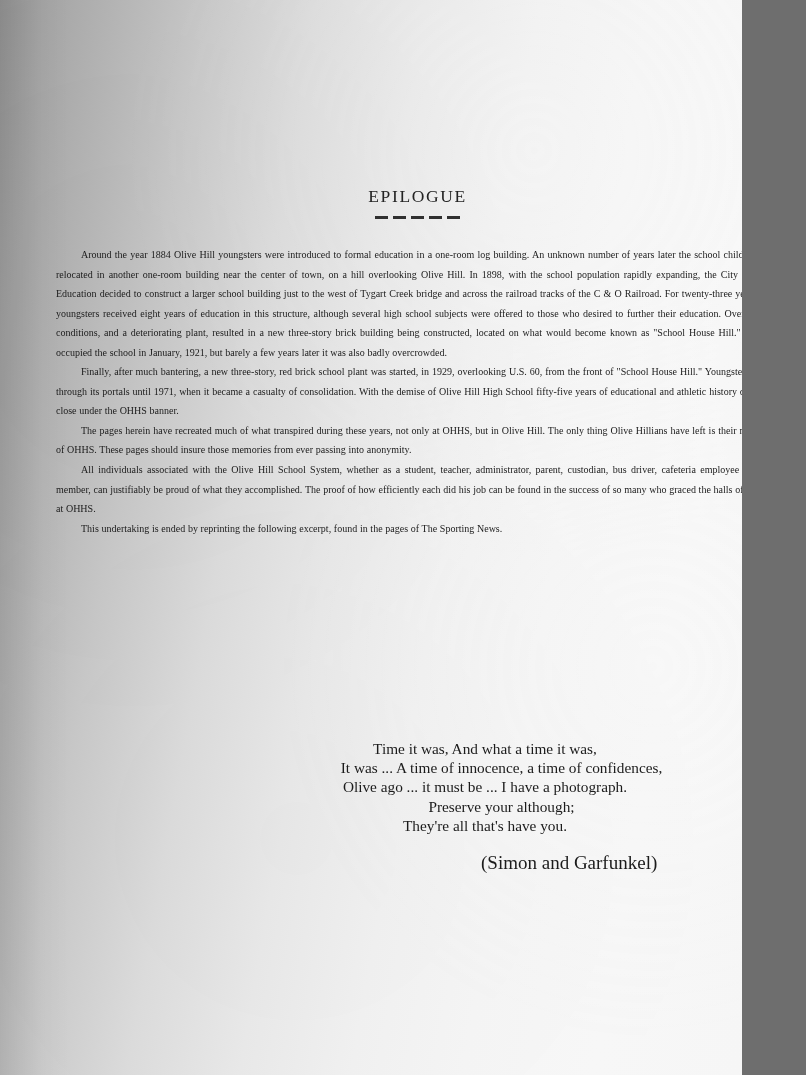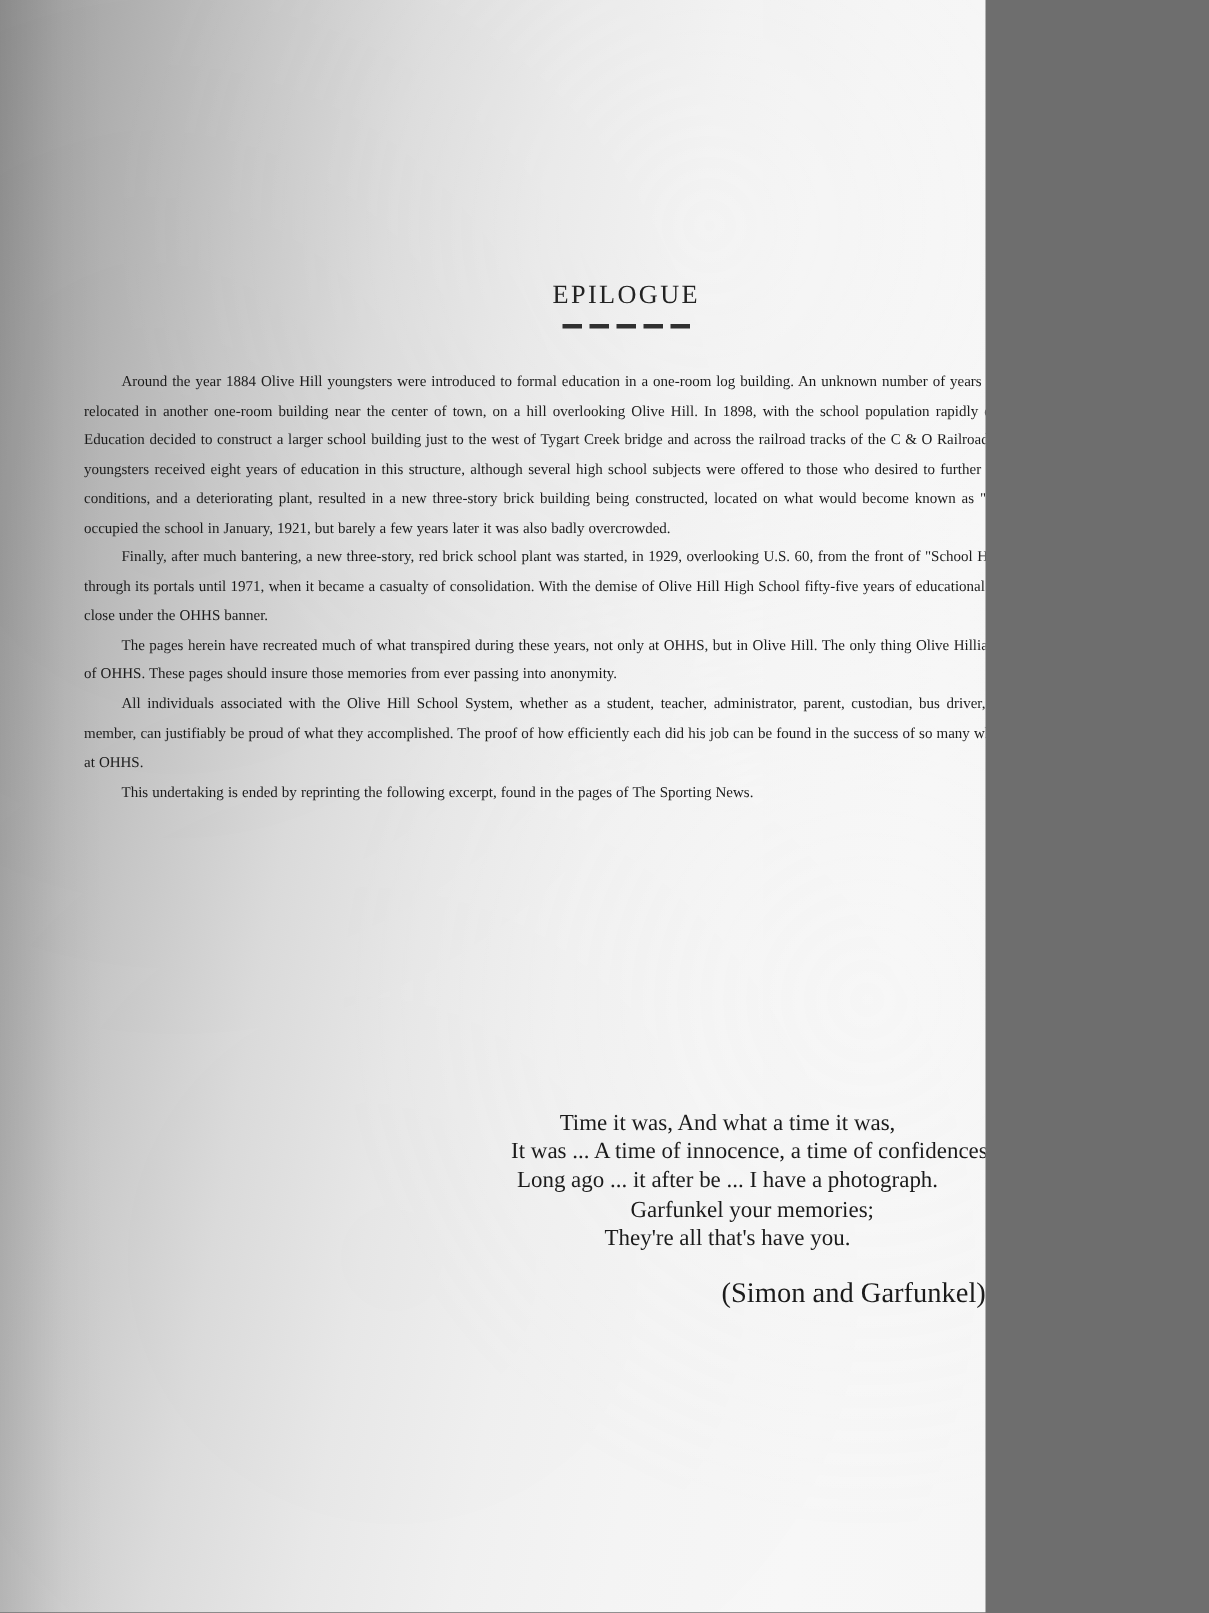--- a/index.html
+++ b/index.html
@@ -3,21 +3,21 @@
 <meta charset="utf-8">
 <style>
   html, body {
     margin: 0;
     padding: 0;
     background: #6e6e6e;
   }
 
   #page {
     position: relative;
-    width: 657px;
+    width: 742px;
     height: 1075px;
     overflow: hidden;
     
     background:
       linear-gradient(100deg,
         #9a9a9a 0%,
         #a6a6a6 5%,
         #b4b4b4 12%,
         #c8c8c8 22%,
         #dcdcdc 34%,
@@ -158,22 +158,22 @@
         <p class="para">Finally, after much bantering, a new three-story, red brick school plant was started, in 1929, overlooking U.S. 60, from the front of "School House Hill."  Youngsters passed through its portals until 1971, when it became a casualty of consolidation.  With the demise of Olive Hill High School fifty-five years of educational and athletic history came to a close under the OHHS banner.</p>
         <p class="para">The pages herein have recreated much of what transpired during these years, not only at OHHS, but in Olive Hill.  The only thing Olive Hillians have left is their memories of OHHS.  These pages should insure those memories from ever passing into anonymity.</p>
         <p class="para">All individuals associated with the Olive Hill School System, whether as a student, teacher, administrator, parent, custodian, bus driver, cafeteria employee or board member, can justifiably be proud of what they accomplished.  The proof of how efficiently each did his job can be found in the success of so many who graced the halls of learning at OHHS.</p>
         <p class="para">This undertaking is ended by reprinting the following excerpt, found in the pages of The Sporting News.</p>
       </div>
 
     <div class="poem">
       <div>
           <div class="line">Time it was, And what a time it was,</div>
           <div class="line indent">It was ... A time of innocence, a time of confidences,</div>
-          <div class="line">Long ago ... it after be ... I have a photograph.</div>
-          <div class="line indent">Garfunkel your memories;</div>
+          <div class="line">Olive ago ... it must be ... I have a photograph.</div>
+          <div class="line indent">Preserve your although;</div>
           <div class="line">They're all that's have you.</div>
         </div>
       <div class="attribution">(Simon and Garfunkel)</div>
     </div>
 
     <div class="folio">794</div>
 
   </div>
 </div>
 

